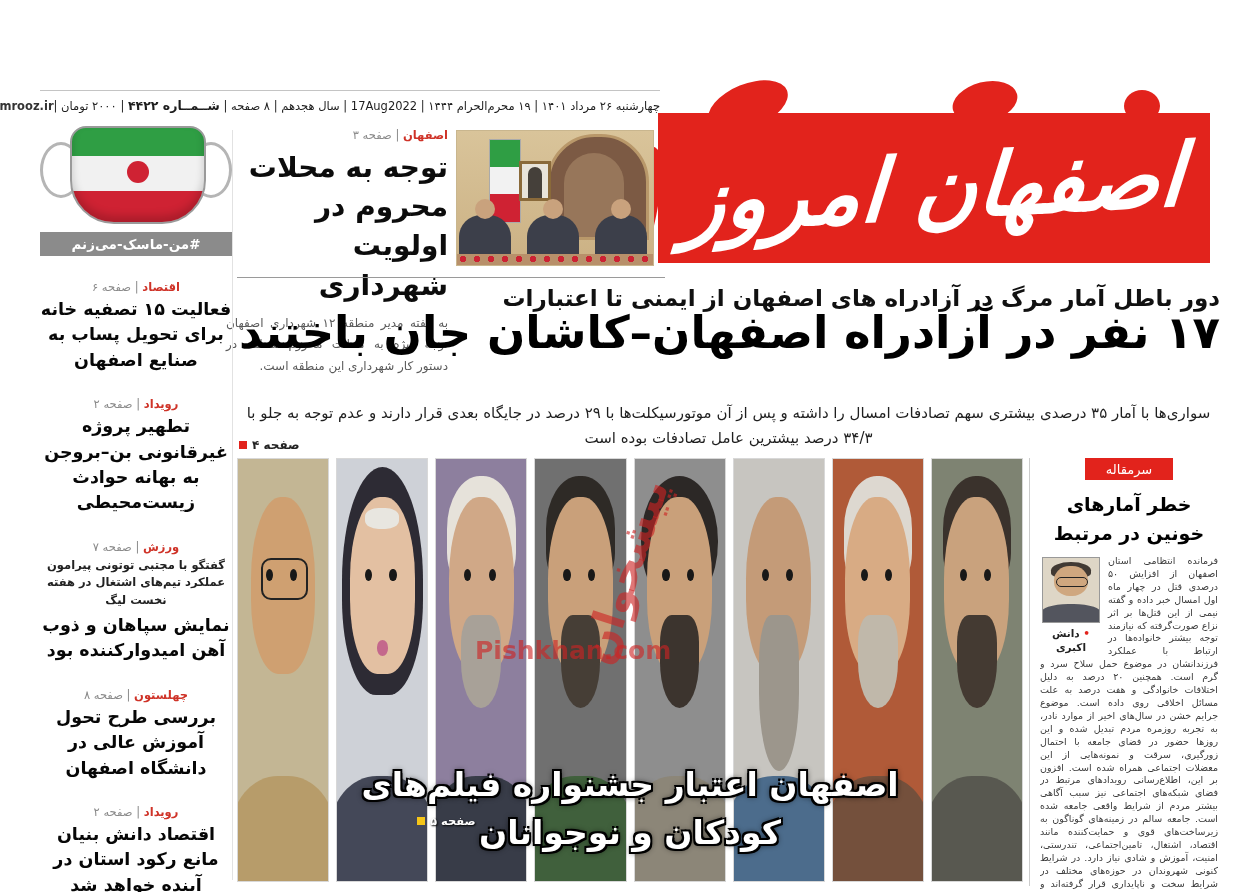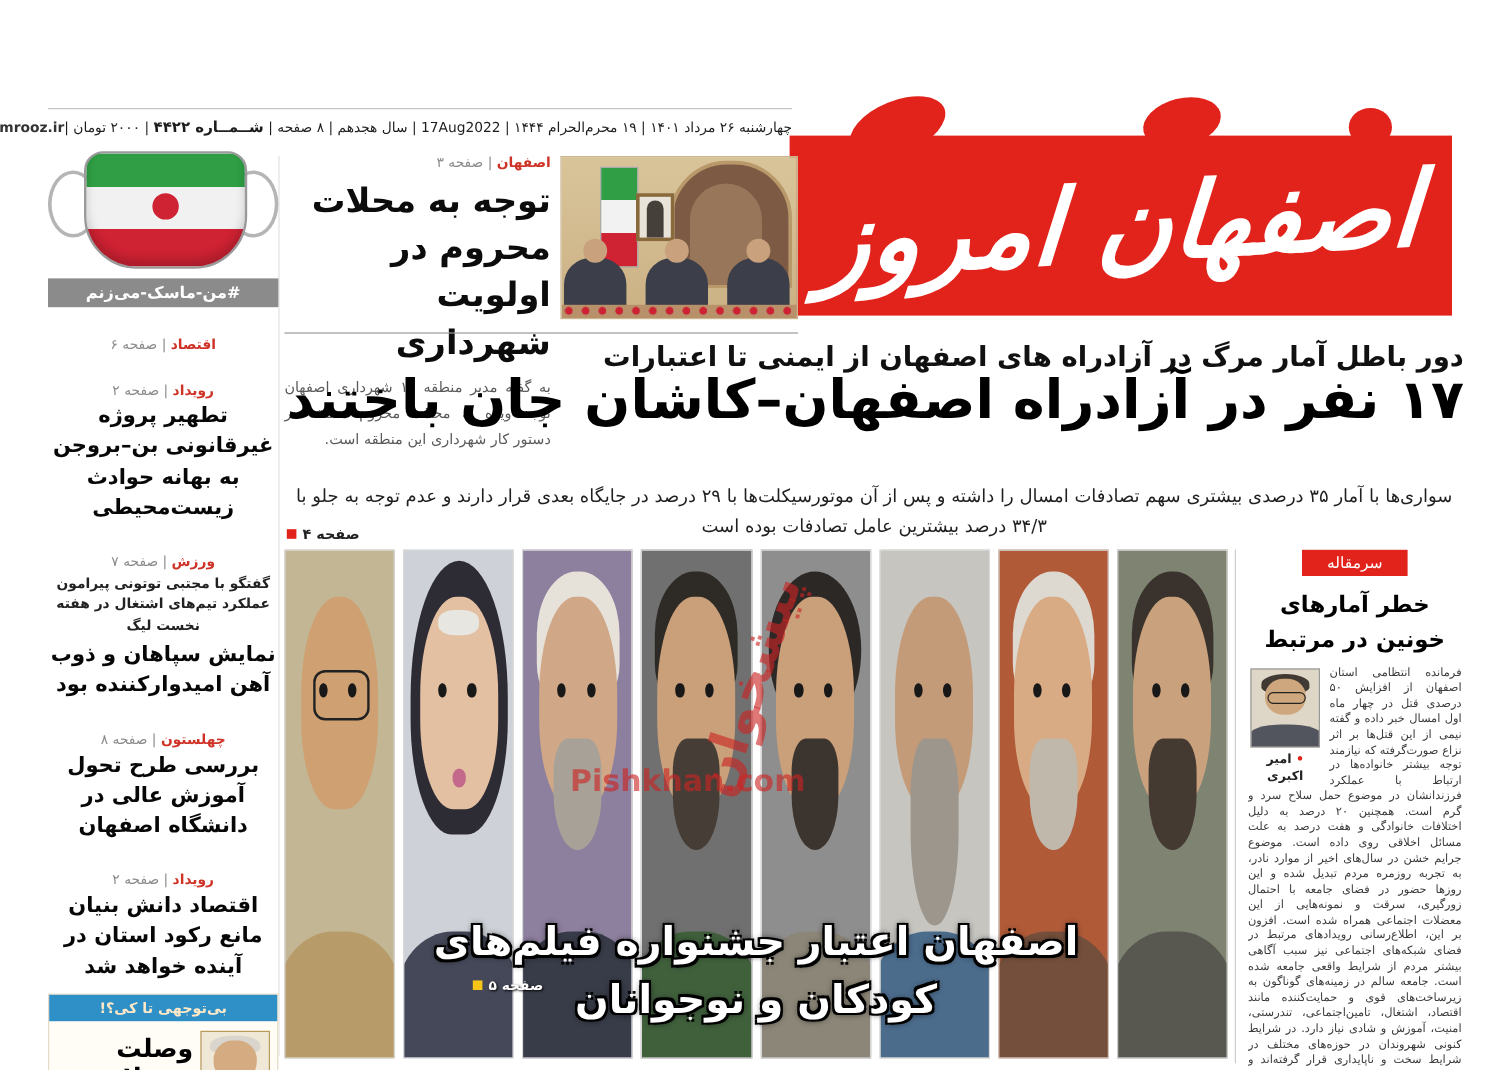--- a/index.html
+++ b/index.html
@@ -20,21 +20,21 @@
                  color:#fff;font-size:86px;font-weight:bold;font-style:italic;
                  transform:rotate(-3deg) skewX(-7deg);letter-spacing:-3px;white-space:nowrap}
   .blob{position:absolute;background:var(--red);border-radius:50%}
   .b1{left:706px;top:84px;width:84px;height:44px;transform:rotate(-22deg)}
   .b2{left:952px;top:82px;width:66px;height:40px;transform:rotate(-14deg)}
   .b3{left:1124px;top:90px;width:36px;height:32px}
   .curl{position:absolute;left:633px;top:146px;width:26px;height:114px;background:var(--red);
         border-radius:50% 50% 50% 50%/28% 28% 72% 72%;transform:rotate(7deg)}
 
   
-  .citybox{position:absolute;left:237px;top:128px;width:428px;height:146px}
+  .citybox{position:absolute;left:226px;top:128px;width:428px;height:146px}
   .citybox-text{position:absolute;right:206px;left:0;top:0;text-align:right}
   .kicker{font-size:11.5px}
   .kicker .cat{color:var(--kickred);font-weight:bold}
   .kicker .kpage{color:#8a8a8a}
   .citybox h2{font-size:28px;font-weight:bold;color:#0c0c0c;line-height:1.4;margin:6px 0 8px}
   .citybox p{font-size:12px;color:#5a5a5a;line-height:1.8;margin:0;text-align:justify}
   .citybox-photo{position:absolute;right:auto;left:auto;right:0;top:2px;width:196px;height:134px;
                  background:linear-gradient(180deg,#d9c49a,#cbb184);overflow:hidden;border:1px solid #c9b68e}
   .cp-arch{position:absolute;right:4px;top:3px;width:96px;height:100px;background:#7c5a44;
            border-radius:48px 48px 0 0;border:3px solid #b9986a}
@@ -74,21 +74,21 @@
   .p-lips{position:absolute;left:44%;top:43%;width:13%;height:3.6%;border-radius:50%}
   .p-beard{position:absolute;left:28%;top:37%;width:44%;height:22%;border-radius:30% 30% 50% 50%}
   .p-beard.long{height:37%}
   .p-shoulders{position:absolute;left:-8%;bottom:-4%;width:116%;height:29%;border-radius:45% 45% 0 0}
   .wm{position:absolute;z-index:5;pointer-events:none;color:rgba(205,35,35,.62);font-weight:bold}
   .wm-fa{left:292px;top:88px;font-size:44px;transform:rotate(-72deg)}
   .wm-en{left:238px;top:178px;font-size:25px}
   .caption{position:absolute;left:0;right:0;top:303px;z-index:6;text-align:center;color:#fff;font-weight:bold;
            font-size:33px;line-height:1.45;
            text-shadow:2px 2px 0 #000,-2px -2px 0 #000,2px -2px 0 #000,-2px 2px 0 #000,0 0 6px #000}
-  .pageref5{position:absolute;left:157px;top:356px;z-index:7;font-size:11.5px;color:#fff;text-shadow:1px 1px 2px #000}
+  .pageref5{position:absolute;left:180px;top:356px;z-index:7;font-size:11.5px;color:#fff;text-shadow:1px 1px 2px #000}
   .pageref5 .sq{background:var(--yellow)}
 
   
   .vrule{position:absolute;left:1029px;top:458px;width:1px;height:428px;background:#ccc}
   .vrule2{position:absolute;left:232px;top:130px;width:1px;height:750px;background:#e2e2e2}
   .edcol{position:absolute;left:1040px;top:458px;width:178px;height:432px;overflow:hidden}
   .badge{width:88px;height:22px;background:var(--red);color:#fff;font-size:13px;font-weight:normal;
          display:flex;align-items:center;justify-content:center;margin:0 auto}
   .edhead{font-size:19px;font-weight:bold;text-align:center;line-height:1.5;margin:10px 0 8px;color:#000}
   .edbody{font-size:9.5px;line-height:1.36;text-align:justify;color:#3a3a3a}
@@ -269,39 +269,40 @@
     <div class="badge">سرمقاله</div>
     <div class="edhead">خطر آمارهای خونین در مرتبط</div>
     <div class="edbody">
       <div class="edfig">
         <div class="ph">
           <div class="ef-hair"></div>
             <div class="ef-head"></div>
             <div class="ef-gl"></div>
             <div class="ef-sh"></div>
         </div>
-        <div class="cap">امیر اکبری</div>
+        <div class="cap">دانش اکبری</div>
       </div>
       <span>فرمانده انتظامی استان اصفهان از افزایش ۵۰ درصدی قتل در چهار ماه اول امسال خبر داده و گفته نیمی از این قتل‌ها بر اثر نزاع صورت‌گرفته که نیازمند توجه بیشتر خانواده‌ها در ارتباط با عملکرد فرزندانشان در موضوع حمل سلاح سرد و گرم است. همچنین ۲۰ درصد به دلیل اختلافات خانوادگی و هفت درصد به علت مسائل اخلاقی روی داده است. موضوع جرایم خشن در سال‌های اخیر از موارد نادر، به تجربه روزمره مردم تبدیل شده و این روزها حضور در فضای جامعه با احتمال زورگیری، سرقت و نمونه‌هایی از این معضلات اجتماعی همراه شده است. افزون بر این، اطلاع‌رسانی رویدادهای مرتبط در فضای شبکه‌های اجتماعی نیز سبب آگاهی بیشتر مردم از شرایط واقعی جامعه شده است. جامعه سالم در زمینه‌های گوناگون به زیرساخت‌های قوی و حمایت‌کننده مانند اقتصاد، اشتغال، تامین‌اجتماعی، تندرستی، امنیت، آموزش و شادی نیاز دارد. در شرایط کنونی شهروندان در حوزه‌های مختلف در شرایط سخت و ناپایداری قرار گرفته‌اند و همین موضوع سبب شده به‌جای گذشته روا‌داری و آرامش شاهد کم‌حوصلگی، خشونت، نزاع و رفتارهای ناآرام باشیم.</span>
       
     </div>
   </div>
 
   <aside class="leftcol">
     <div class="mask-fig">
       <div class="ear le"></div>
       <div class="ear re"></div>
       <div class="mask">
           <div class="emb"></div>
         </div>
     </div>
     <div class="hashtag">#من-ماسک-می‌زنم</div>
 
     <div class="side-item">
       <div class="kicker"><span class="cat">اقتصاد</span><span class="kpage"> | صفحه ۶</span></div>
+      <h3>فعالیت ۱۵ تصفیه خانه برای تحویل پساب به صنایع اصفهان</h3>
     </div>
     <div class="side-item">
       <div class="kicker"><span class="cat">رویداد</span><span class="kpage"> | صفحه ۲</span></div>
       <h3>تطهیر پروژه غیرقانونی بن–بروجن به بهانه حوادث زیست‌محیطی</h3>
     </div>
     <div class="side-item">
       <div class="kicker"><span class="cat">ورزش</span><span class="kpage"> | صفحه ۷</span></div>
       <div class="slead">گفتگو با مجتبی توتونی پیرامون عملکرد تیم‌های اشتغال در هفته نخست لیگ</div>
       <h3>نمایش سپاهان و ذوب آهن امیدوارکننده بود</h3>
     </div>

